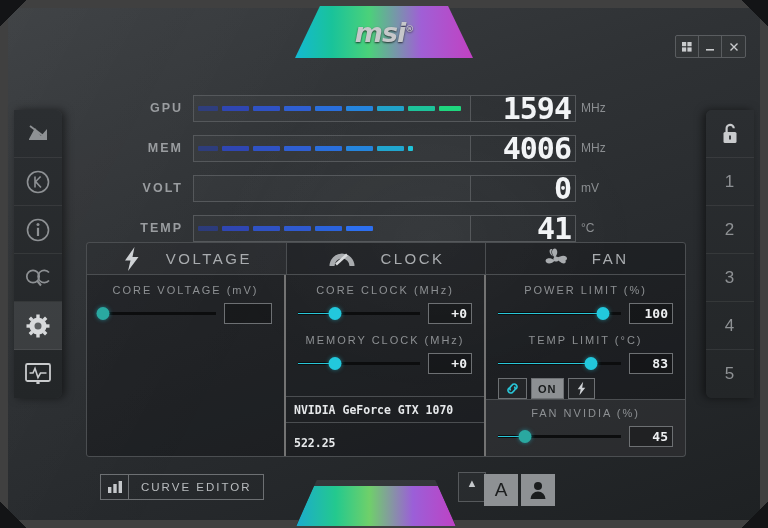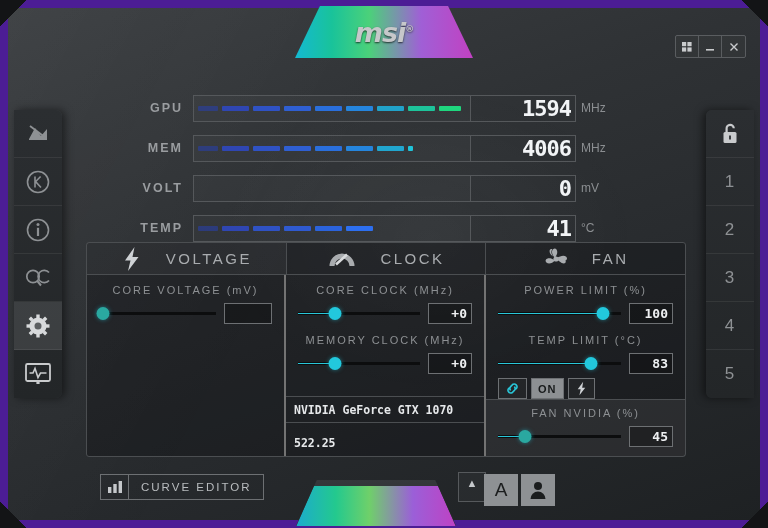--- a/index.html
+++ b/index.html
@@ -5,21 +5,21 @@
   * { box-sizing: border-box; margin: 0; padding: 0; }
   body {
     width: 768px; height: 528px;
     background: #0a0a0a;
     font-family: "Liberation Sans", sans-serif;
     overflow: hidden;
   }
   .app {
     position: relative;
     width: 768px; height: 528px;
-    background: #4c1d95;
+    background: #404040;
   }
   
   .shell {
     position: absolute; left: 8px; top: 8px;
     width: 752px; height: 512px;
     background: linear-gradient(160deg,#3b3e41 0%,#2f3235 35%,#26292c 70%,#1e2123 100%);
     border-radius: 4px;
   }
   .shell::after{
     content:""; position:absolute; inset:0;
@@ -111,21 +111,21 @@
     flex:1; height:27px; border:1px solid #55585b;
     background:rgba(255,255,255,.025);
     display:flex; align-items:center; padding-left:4px; gap:4px;
     overflow:hidden;
   }
   .seg{ height:5px; border-radius:1px; }
   .mval{
     width:105px; height:27px; border:1px solid #55585b; border-left:none;
     display:flex; align-items:center; justify-content:flex-end;
     padding-right:4px;
-    color:#f2f4f6; font-size:22px; font-weight:700;
+    color:#f2f4f6; font-size:30px; font-weight:700;
     font-family:"DejaVu Sans Mono", monospace; letter-spacing:-1px;
   }
   .munit{
     width:44px; padding-left:5px;
     color:#8b8e91; font-size:12px; font-family:"Liberation Sans", sans-serif;
   }
 
   
   .panel{
     position:absolute; left:86px; top:242px; width:600px; height:215px;

